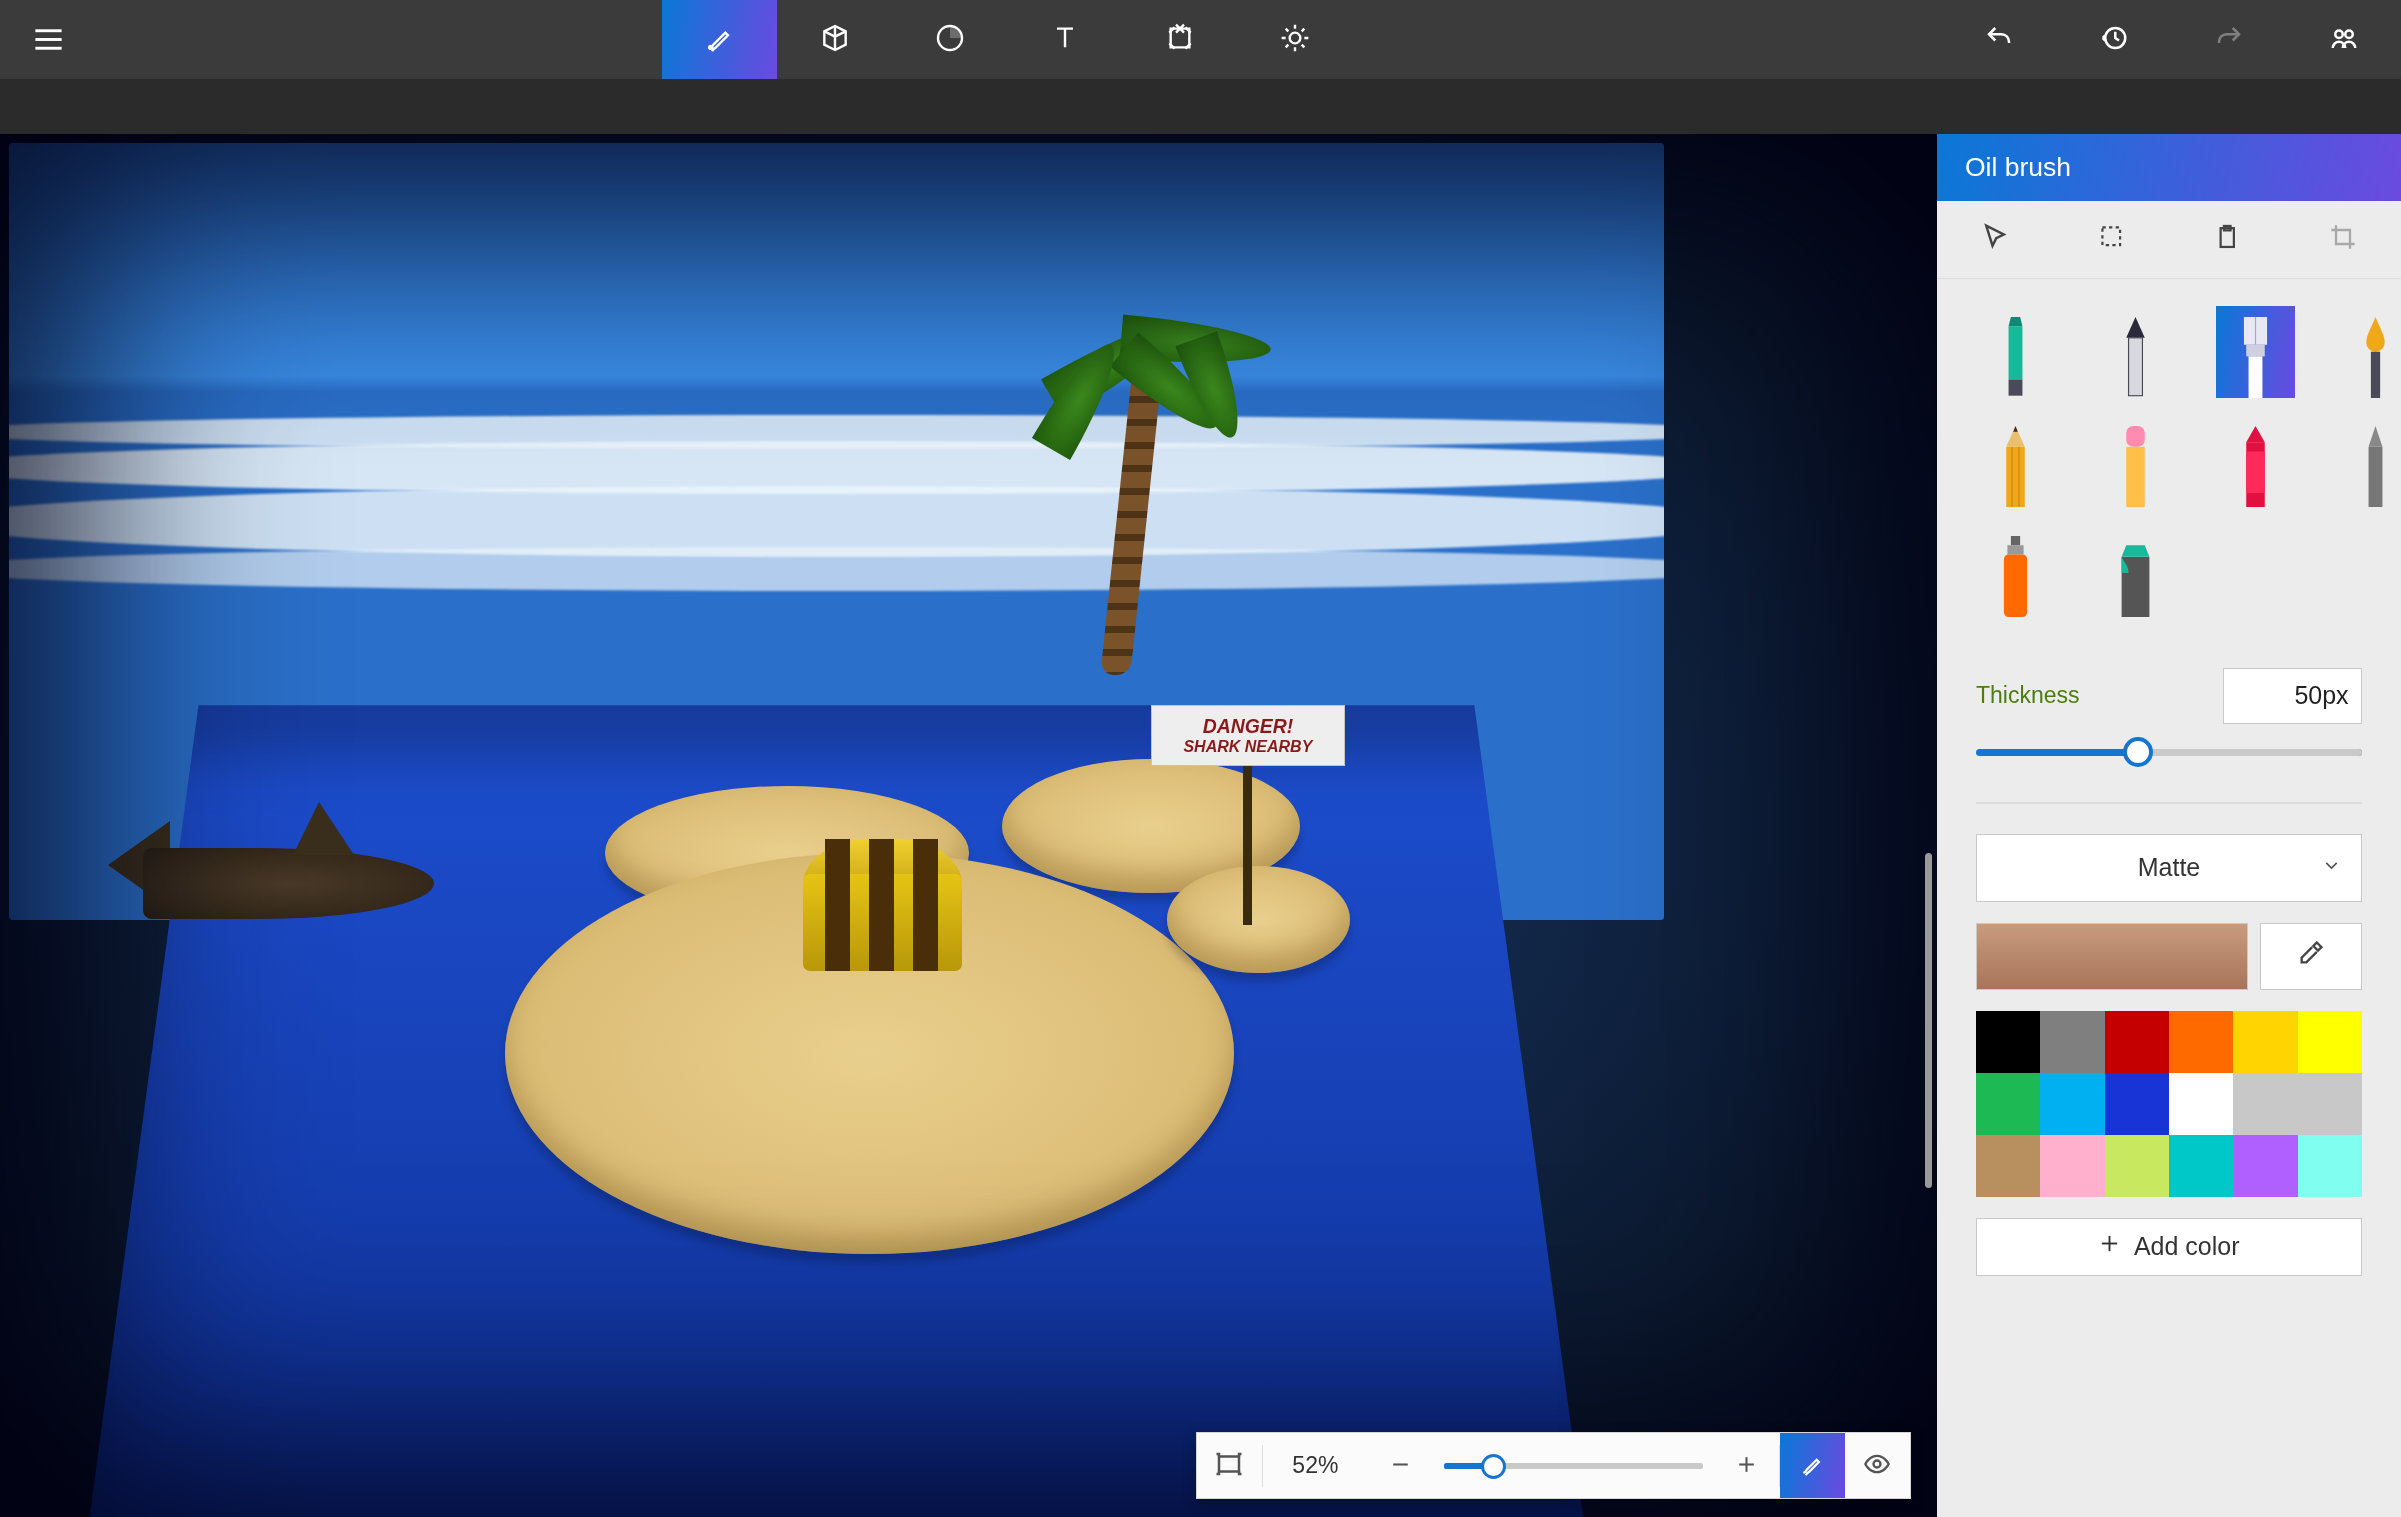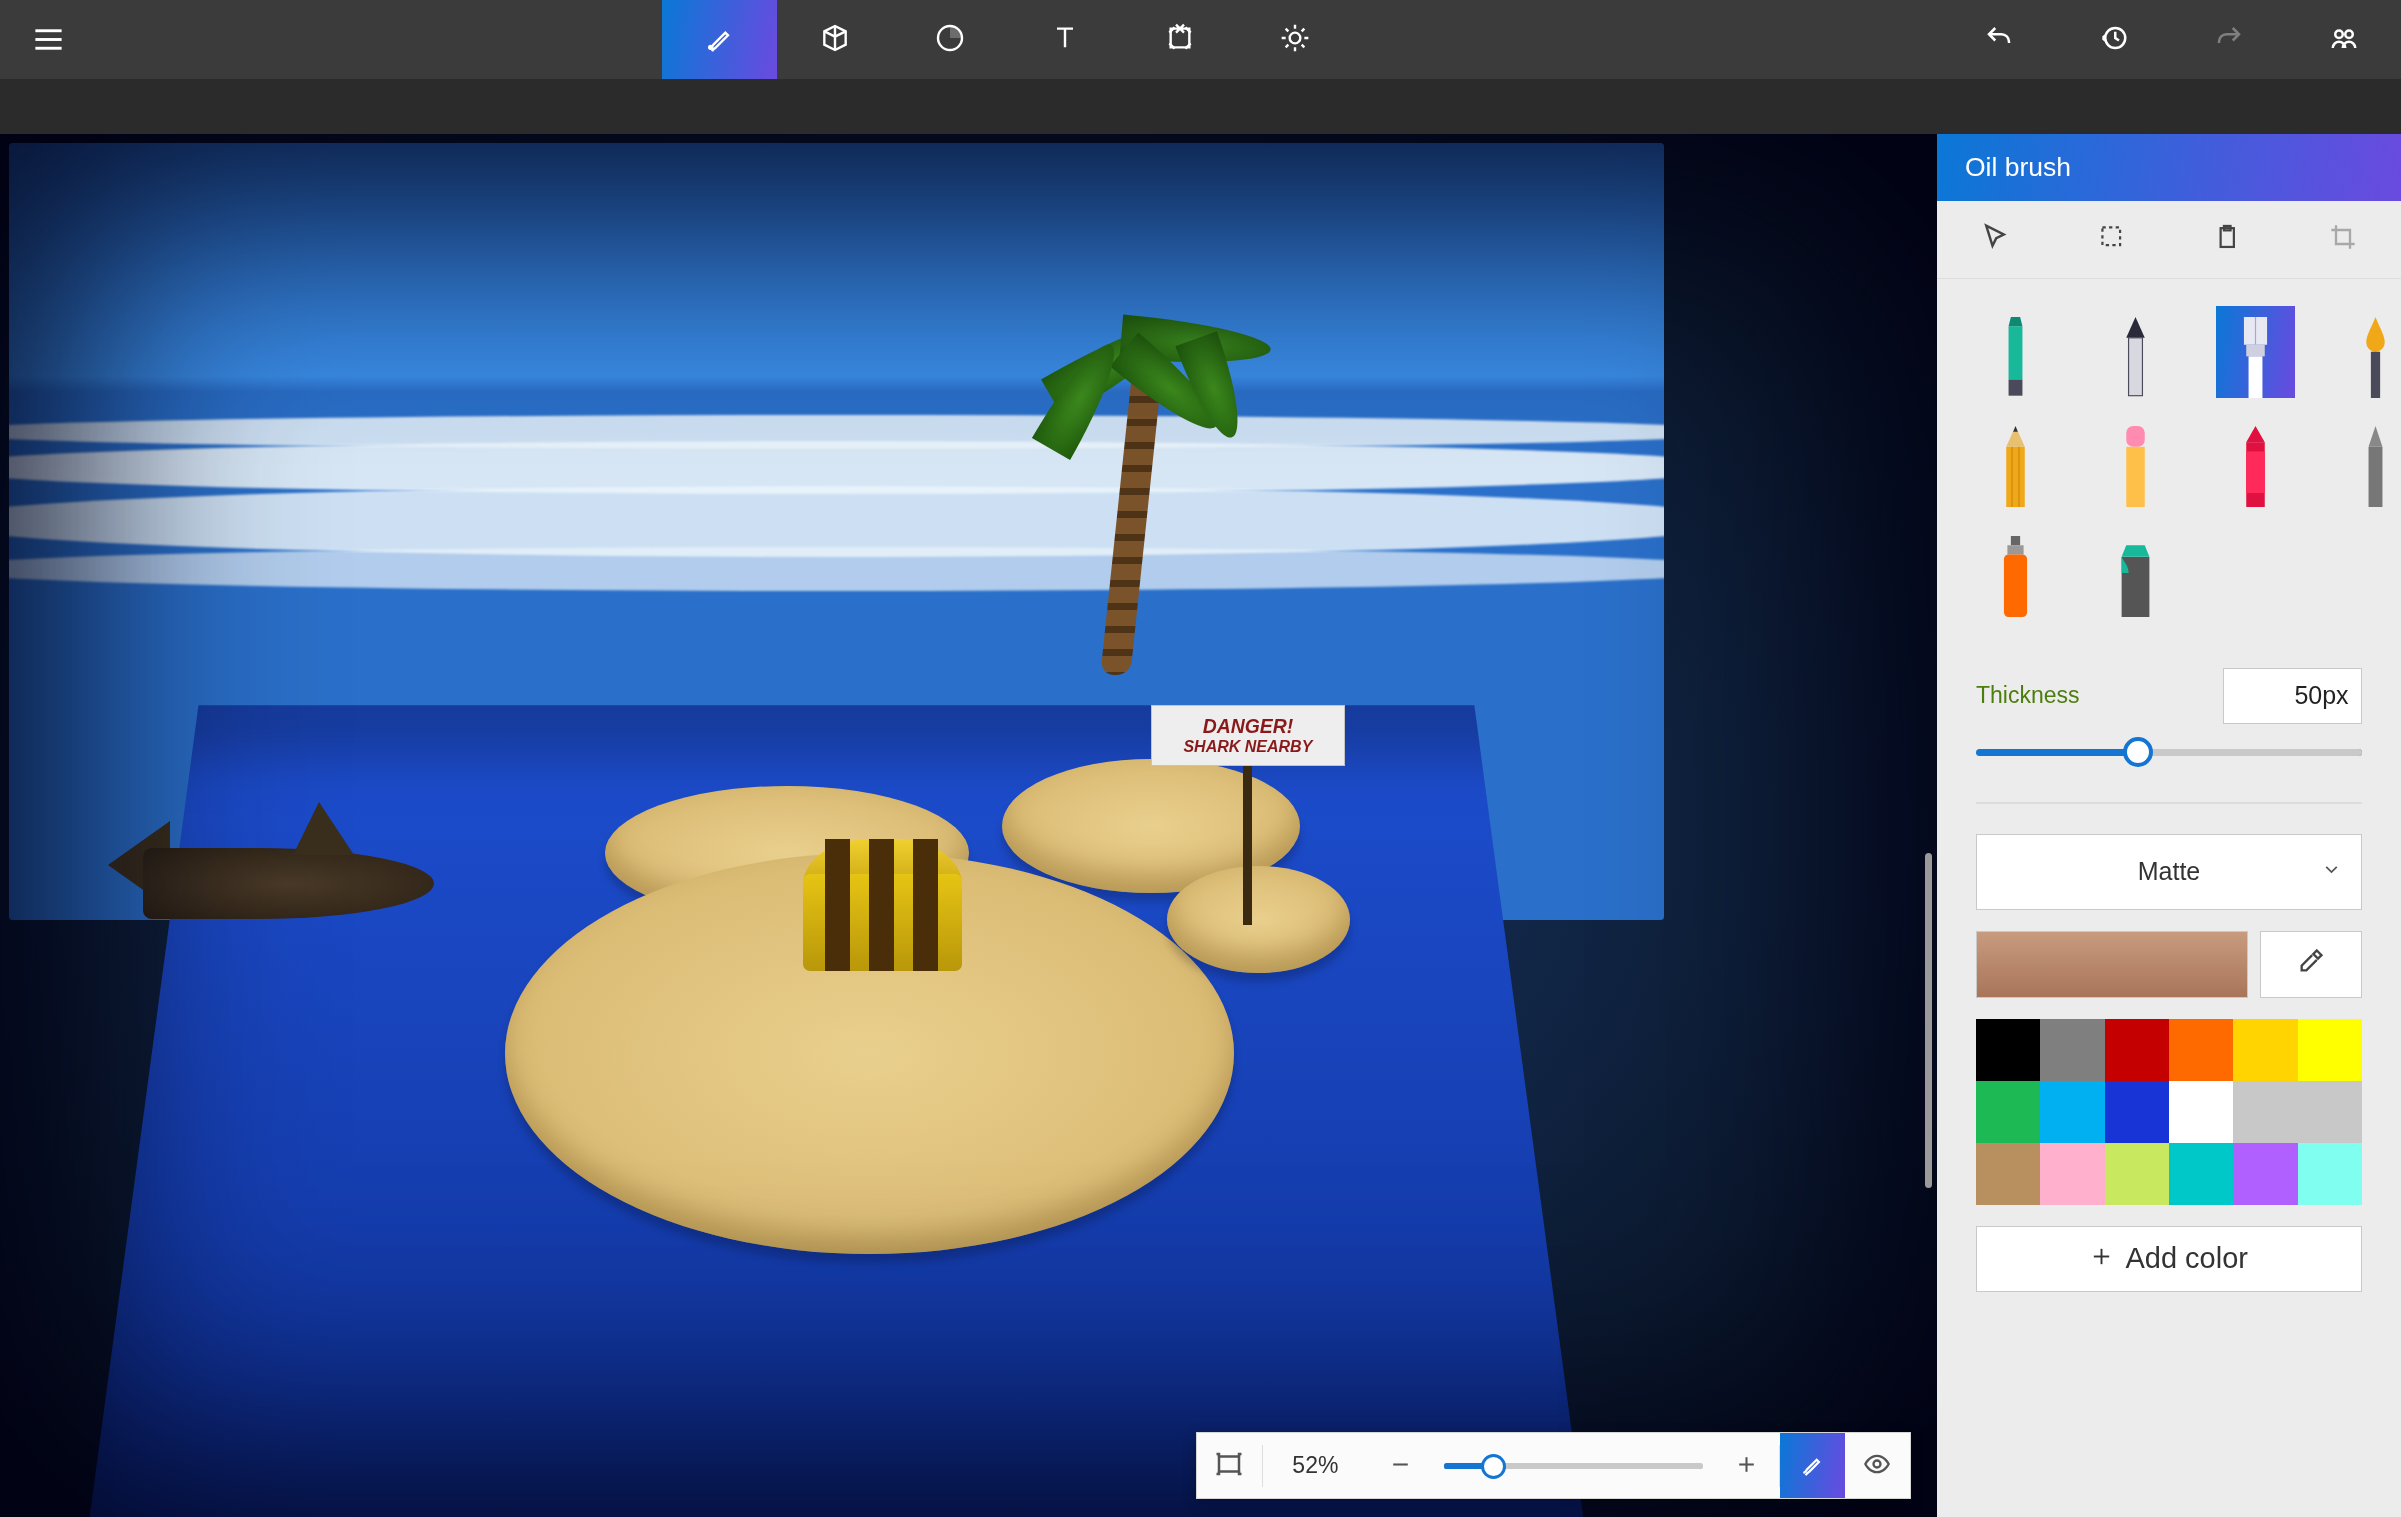--- a/index.html
+++ b/index.html
@@ -79,28 +79,28 @@
   .brushgrid { padding:26.5px 39px 46px; display:grid; grid-template-columns:repeat(4,1fr); gap:17.6px 41px;}
   .brush { width:79px; height:92px; display:flex; align-items:flex-end; justify-content:center;}
   .brush.sel { background:linear-gradient(100deg,#0a78d6,#6a4ae0);}
   .thick-row { display:flex; align-items:center; justify-content:space-between; padding:0 39px; margin-top:5.3px;}
   .thick-lbl { font-size:23px; color:#4d7c0f;}
   .thick-inp { width:139px; height:56px; border:1.8px solid #c9c9c9; background:#fff; text-align:right; padding-right:12.4px; font-size:25px; color:#222;}
   .thick-slider { margin:25px 39px 0; height:7px; background:#1476d2; position:relative; border-radius:3.5px;}
   .thick-slider .rest { position:absolute; right:0; top:0; bottom:0; background:#c9c9c9; border-radius:0 3.5px 3.5px 0;}
   .thick-slider .thumb { position:absolute; top:-11.5px; width:30px; height:30px; background:#fff; border:4.4px solid #1476d2; border-radius:50%;}
   .hr { height:1.8px; background:#dcdcdc; margin:46px 39px 30px;}
-  .material-select { margin:0 39px; height:76px; border:1.8px solid #c9c9c9; background:#fff; display:flex; align-items:center; justify-content:center; position:relative; font-size:25px;}
+  .material-select { margin:0 39px; height:68px; border:1.8px solid #c9c9c9; background:#fff; display:flex; align-items:center; justify-content:center; position:relative; font-size:25px;}
   .material-select .chev { position:absolute; right:19.4px;}
   .color-row { display:flex; gap:12.4px; margin:21px 39px 0;}
   .cur-color { flex:1; height:67px; background:linear-gradient(#c99b7e,#a8755a); border:1.8px solid #c9c9c9;}
   .eyedrop { width:102px; height:67px; border:1.8px solid #c9c9c9; background:#fff; display:flex; align-items:center; justify-content:center;}
   .palette { margin:21px 39px 0; display:grid; grid-template-columns:repeat(6,1fr); }
   .sw { height:62px;}
-  .addcolor { margin:21px 39px 0; height:66px; border:1.8px solid #c9c9c9; background:#fff; display:flex; align-items:center; justify-content:center; gap:12.4px; font-size:29px; color:#333;}
+  .addcolor { margin:21px 39px 0; height:58px; border:1.8px solid #c9c9c9; background:#fff; display:flex; align-items:center; justify-content:center; gap:12.4px; font-size:25px; color:#333;}
   
   .brush svg { width:49px; height:81px; }
 </style>
 </head>
 <body>
 
 <div class="root" style="transform: scale(1);">
 
 
   <div class="toolbar">

